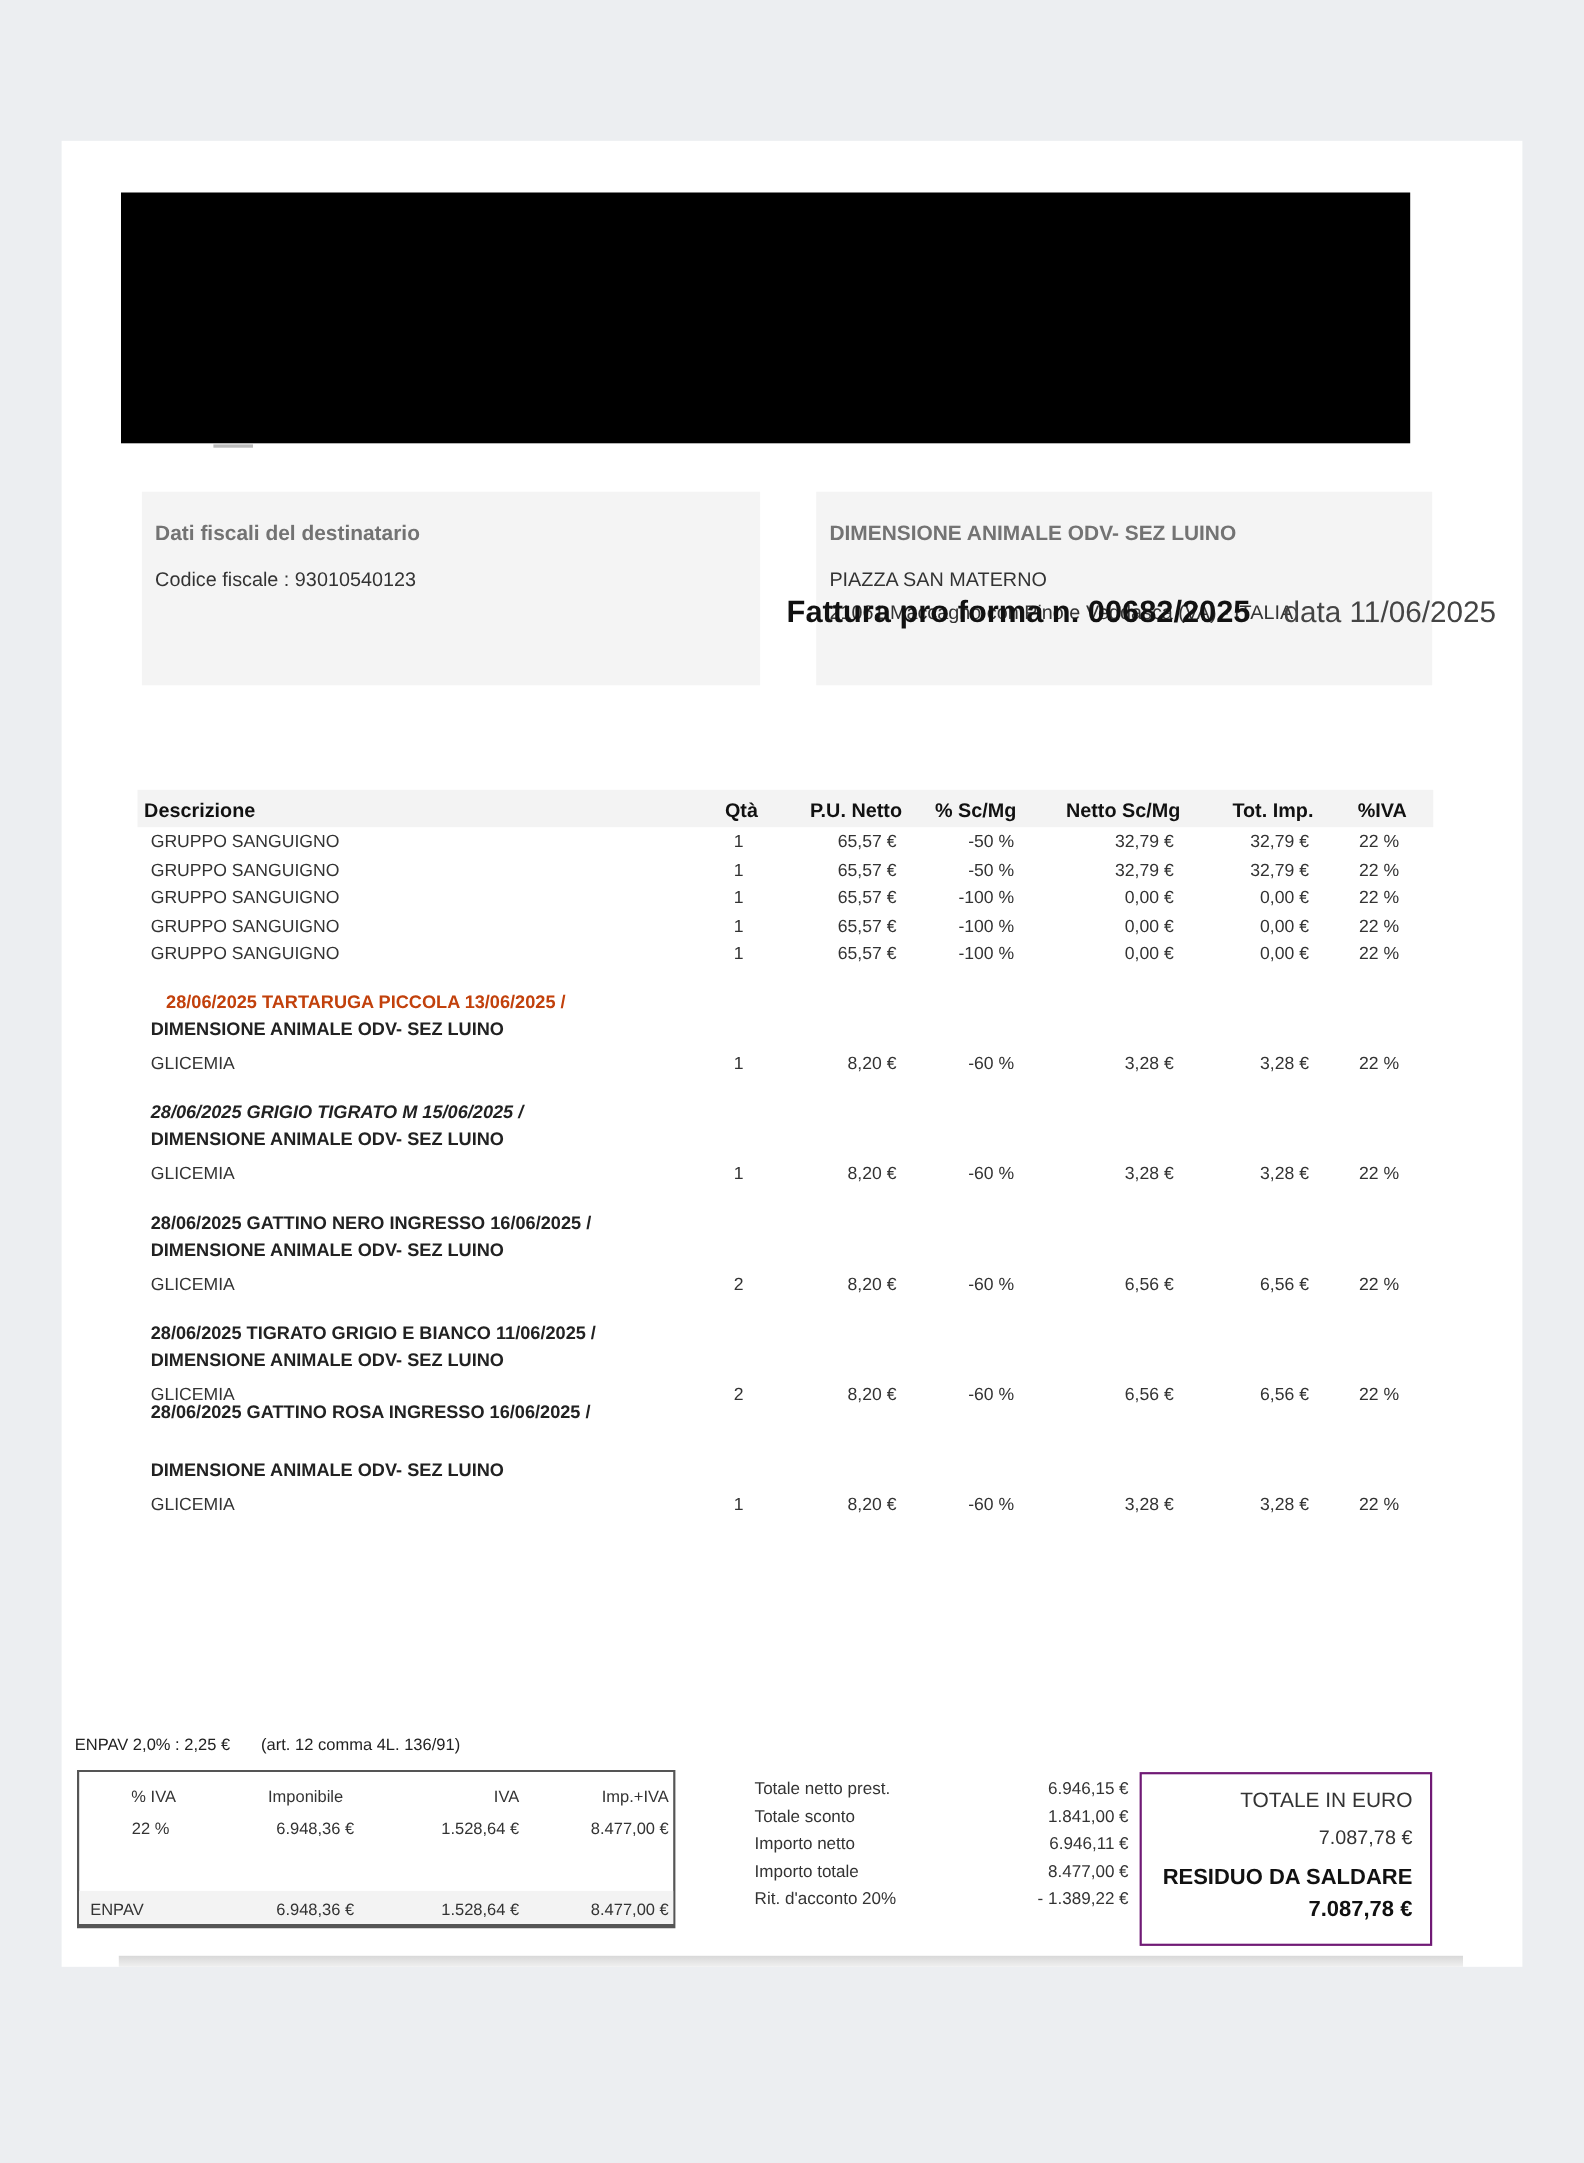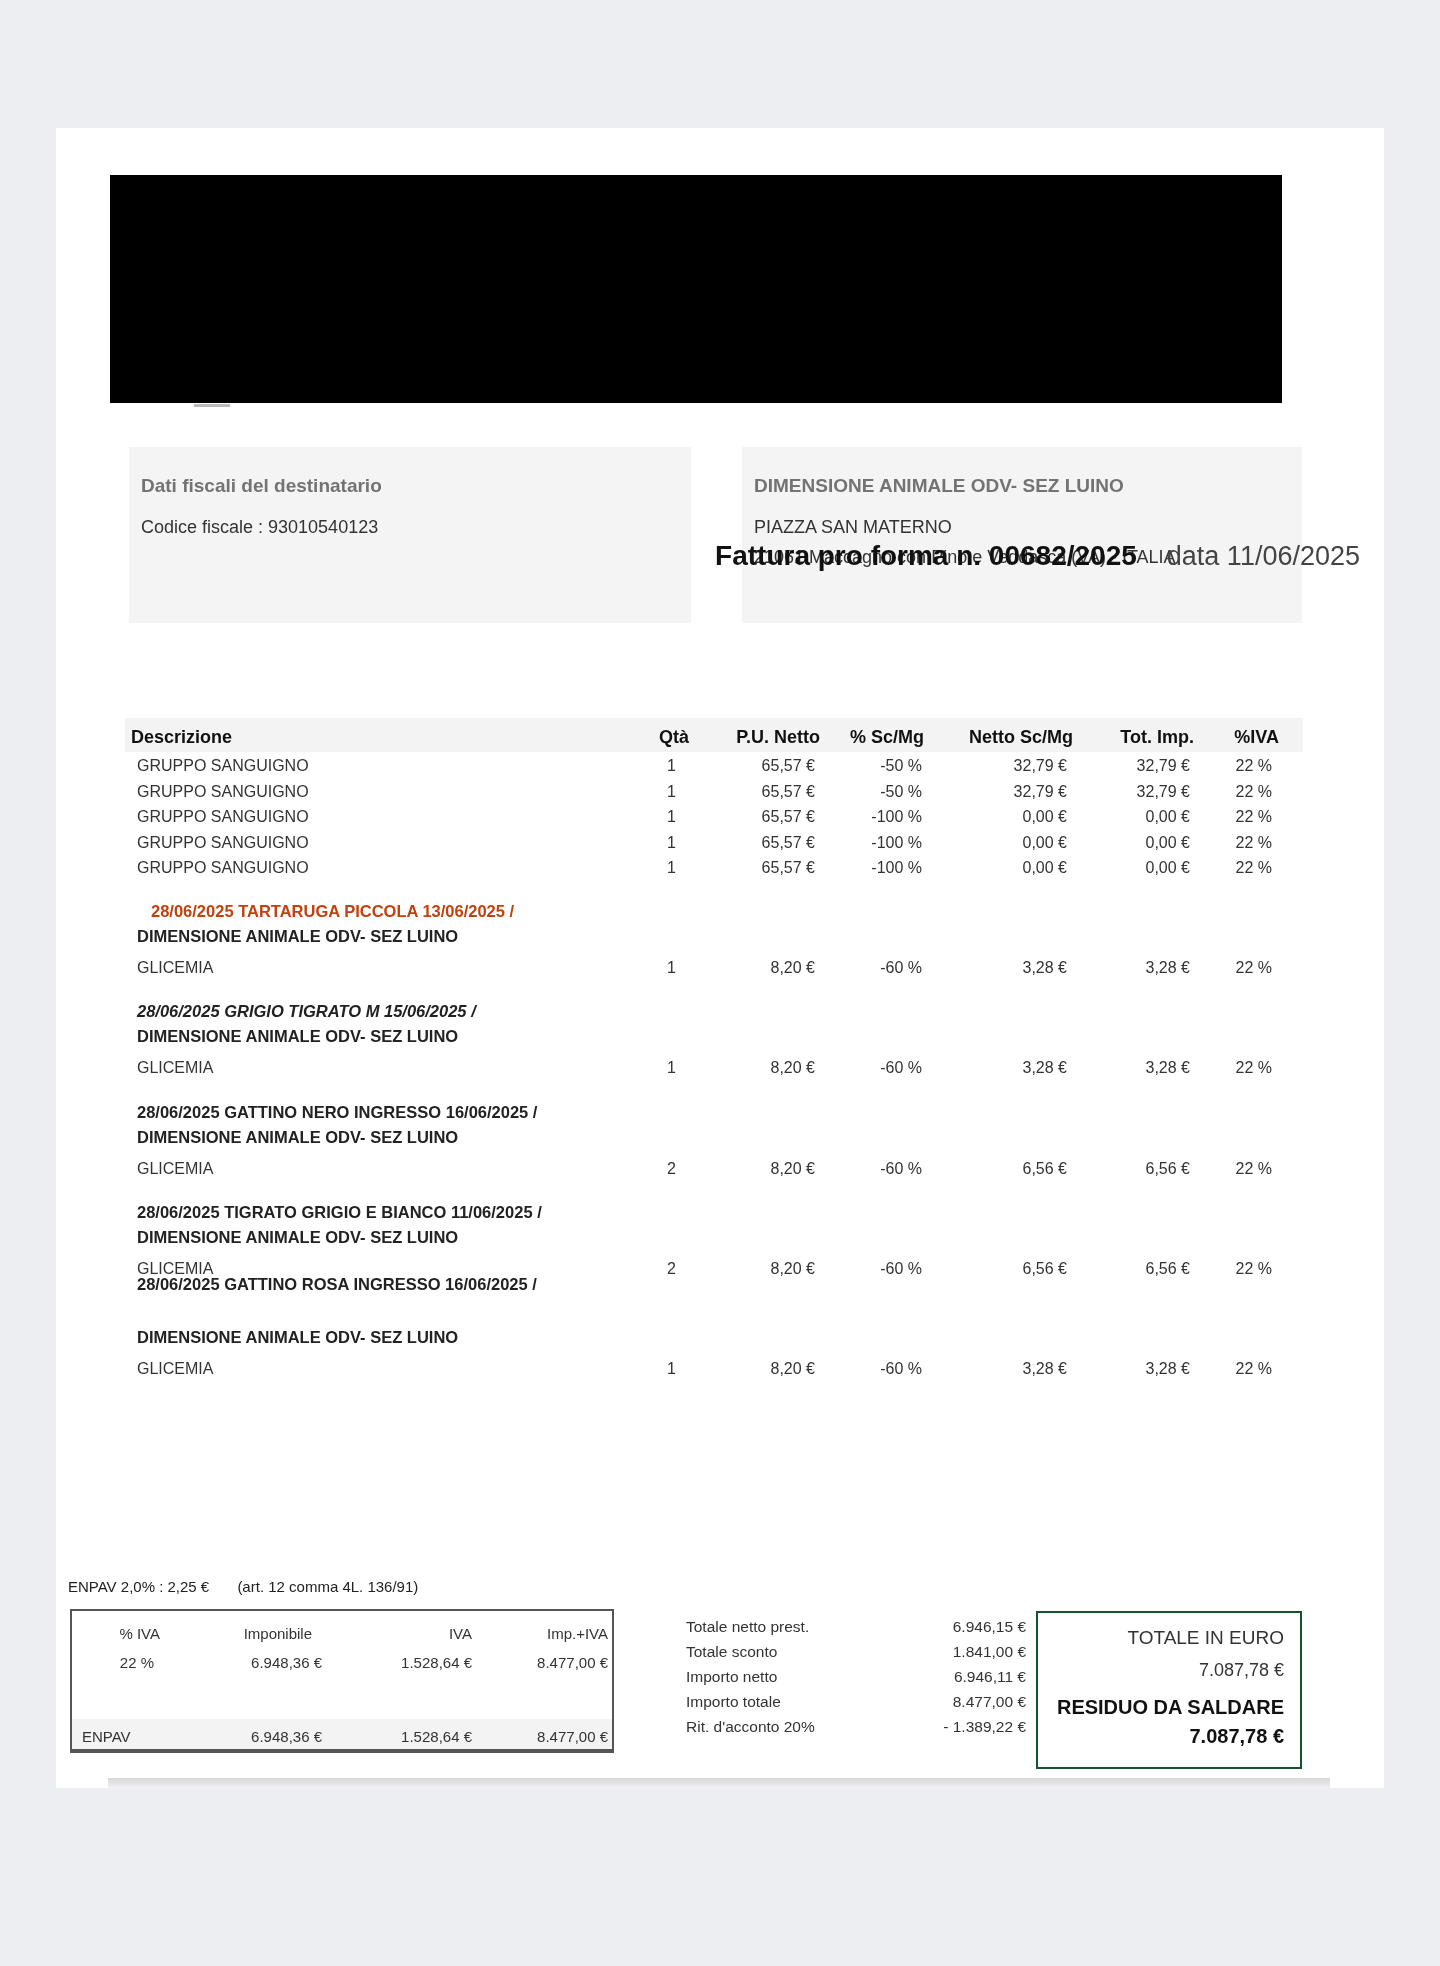--- a/index.html
+++ b/index.html
@@ -50,21 +50,21 @@
   .vat-box .tot-row { position:absolute; left:0; right:0; bottom:0; height:30px; background:#f3f3f3; }
   .vat-box .tc { position:absolute; bottom:4px; color:#333; }
 
   .summary { position:absolute; left:686px; top:1618px; width:340px; font-size:15.5px; color:#333; }
   .summary .srow { position:relative; height:25px; }
   .summary .lab { position:absolute; left:0; }
   .summary .val { position:absolute; right:0; }
 
   .total-box {
     position:absolute; left:1036px; top:1611px; width:266px; height:158px;
-    border:2px solid #14532d; box-sizing:border-box; text-align:right; padding-right:16px;
+    border:2px solid #701a75; box-sizing:border-box; text-align:right; padding-right:16px;
   }
   .total-box .a { position:absolute; right:16px; top:14px; font-size:19px; color:#333; }
   .total-box .b { position:absolute; right:16px; top:47px; font-size:18px; color:#333; }
   .total-box .c { position:absolute; right:16px; top:83px; font-size:20px; font-weight:bold; color:#111; }
   .total-box .d { position:absolute; right:16px; top:112px; font-size:20px; font-weight:bold; color:#111; }
   .bottom-bar { position:absolute; left:108px; top:1778px; width:1222px; height:10px; background:linear-gradient(#d8d8d8,#f0f0f0); }
 </style>
 </head>
 <body>
 

